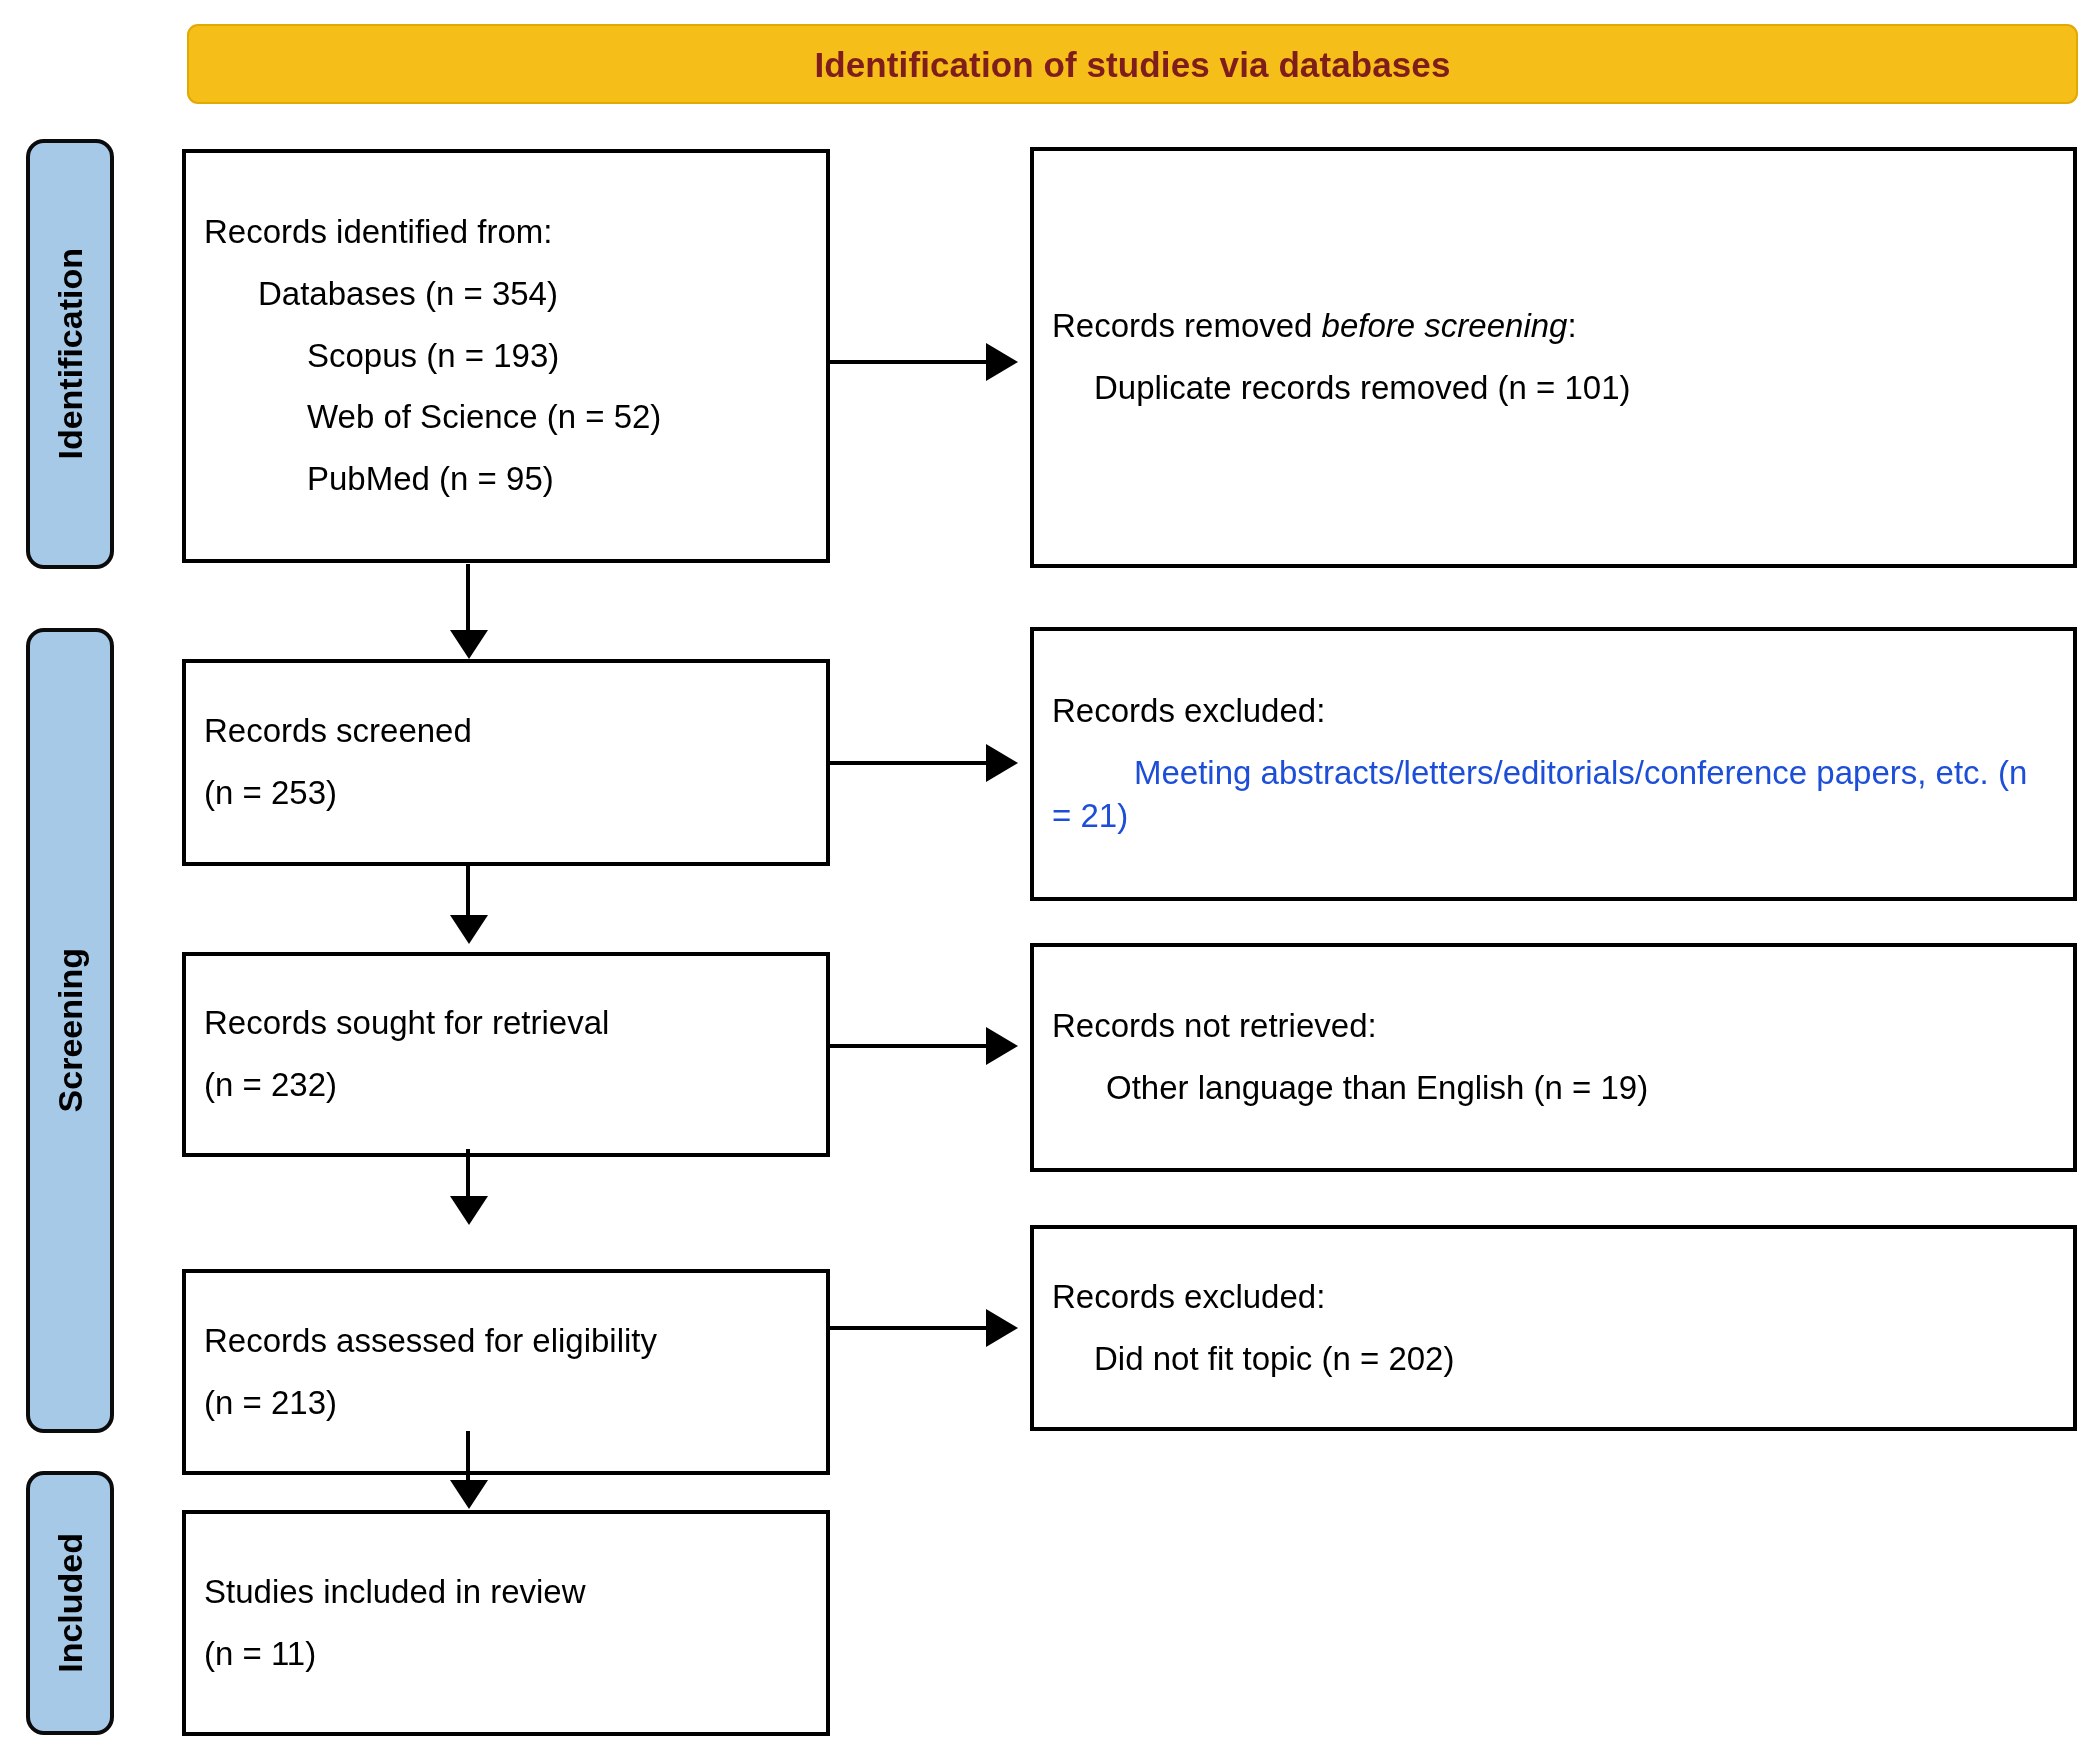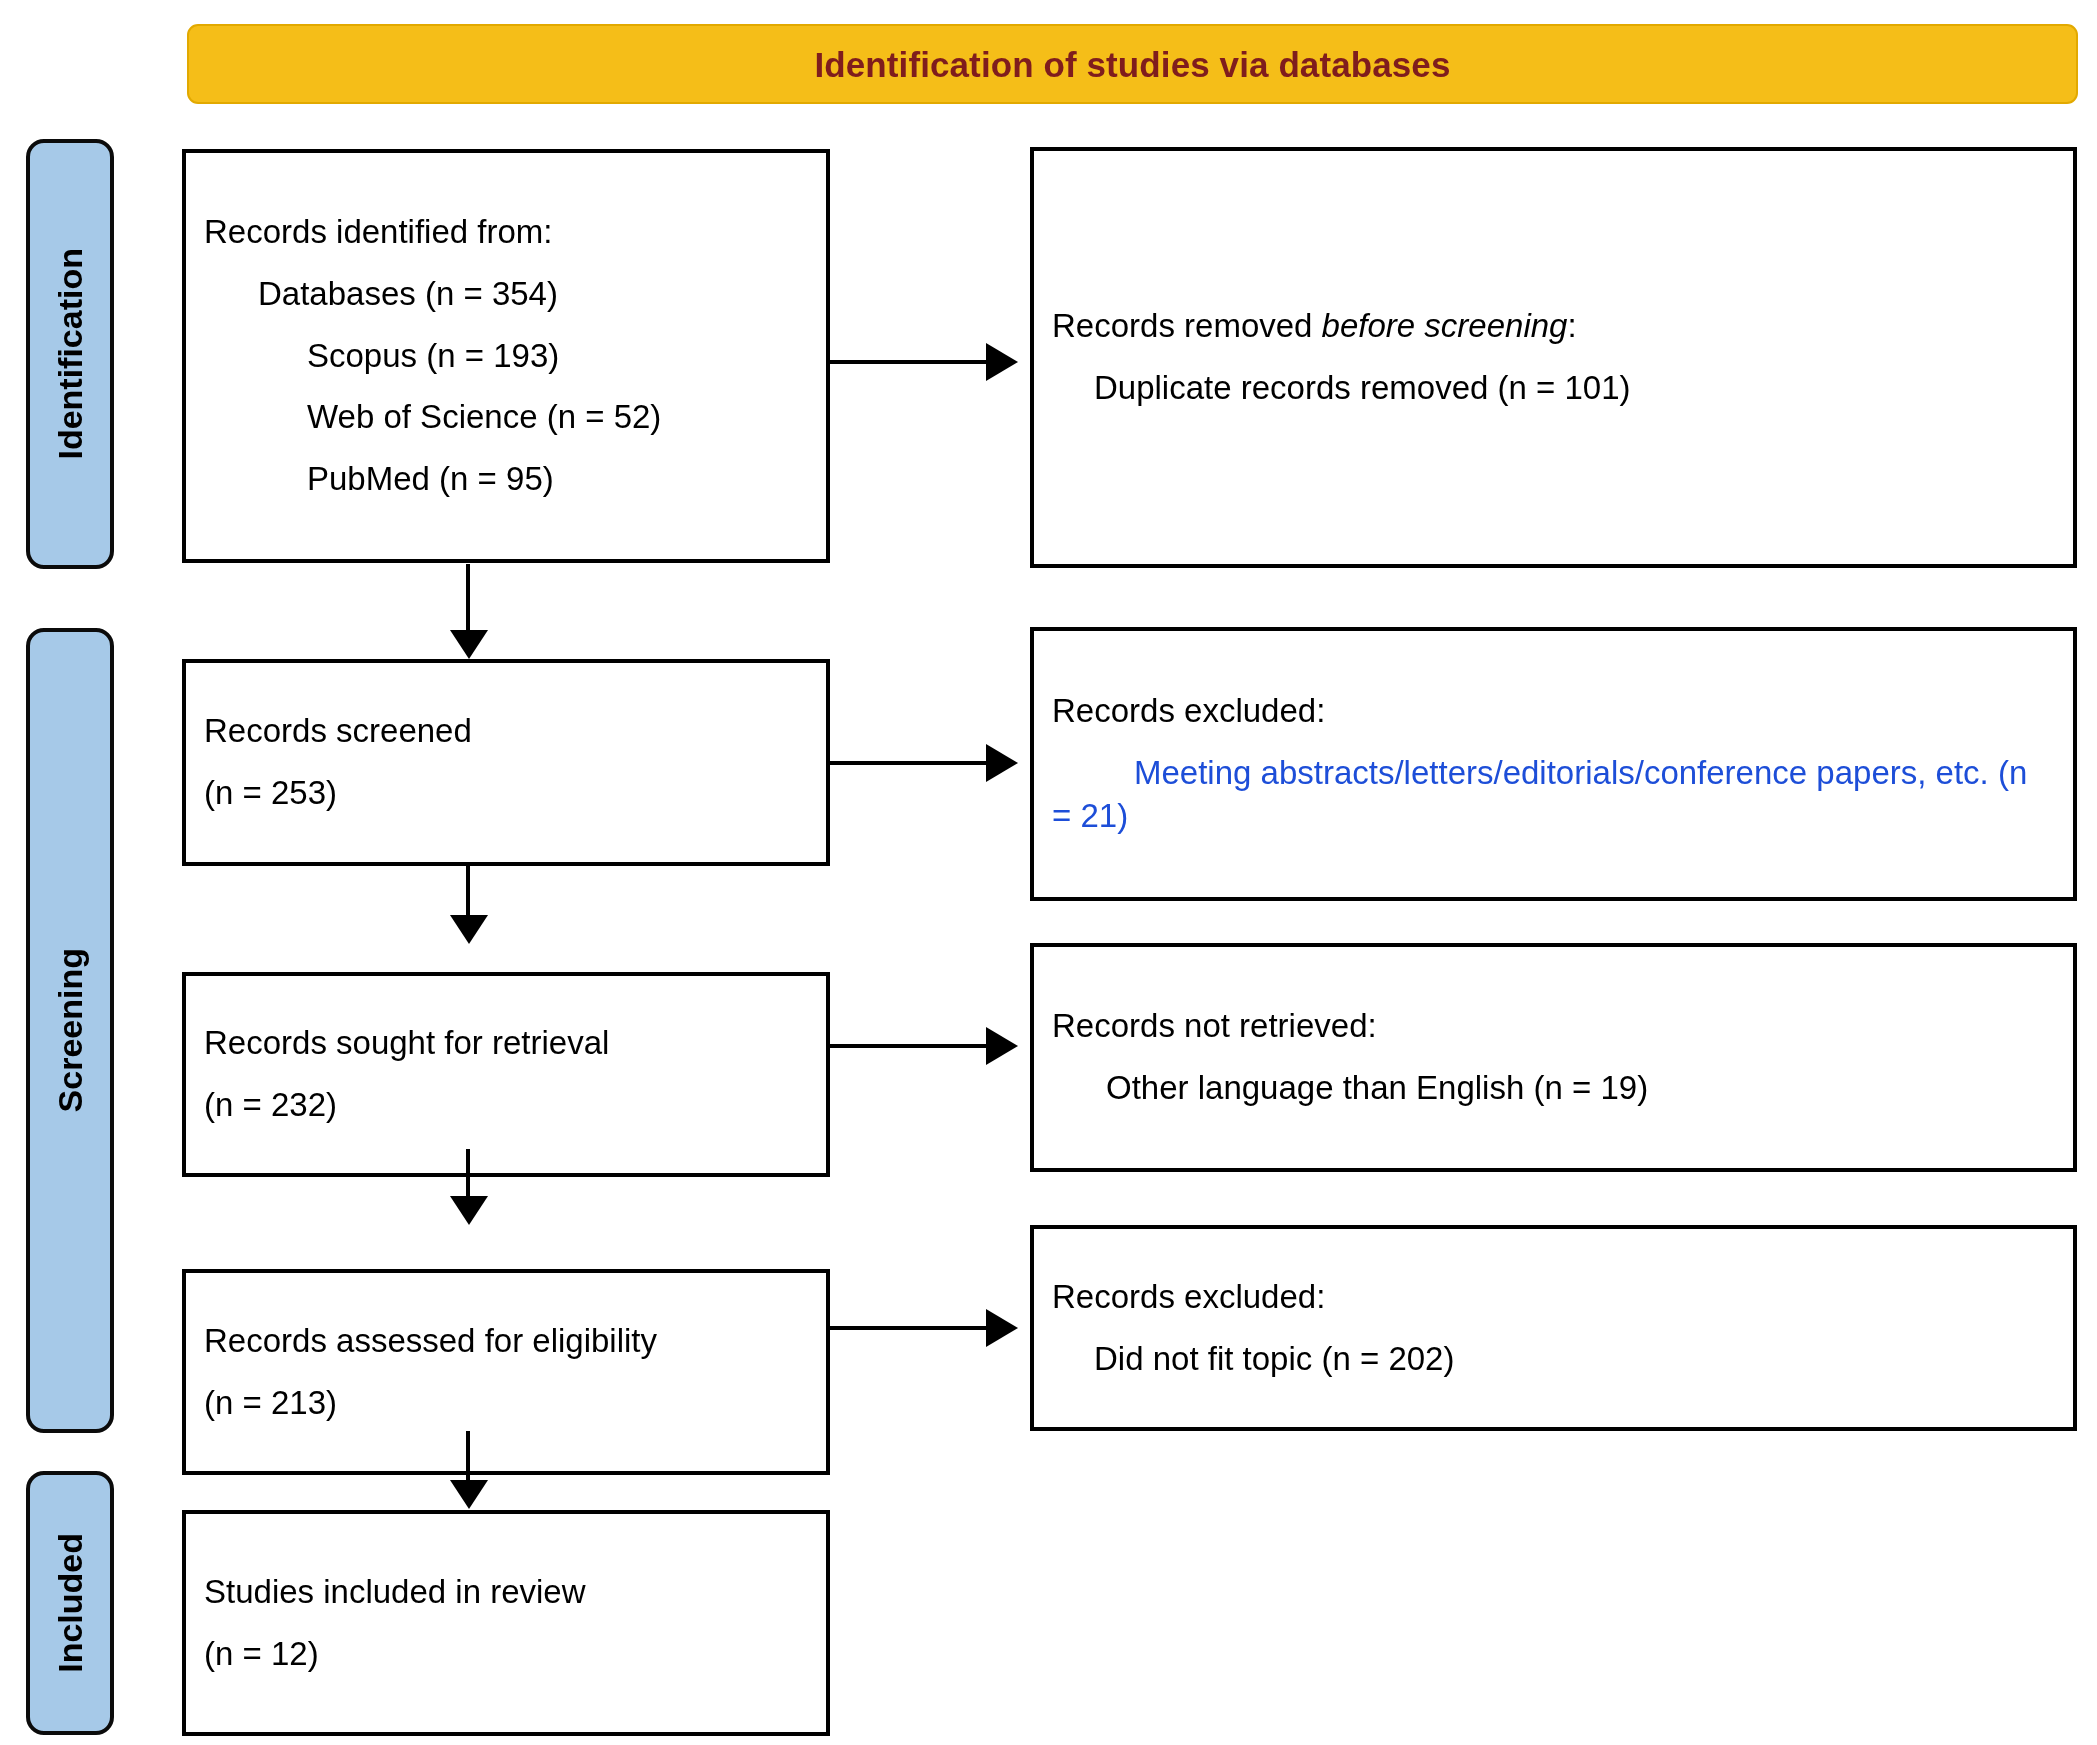--- a/index.html
+++ b/index.html
@@ -88,21 +88,21 @@
     text-indent:82px;
   }
   .ind1{ padding-left:54px; }
   .ind2{ padding-left:103px; }
   .ind-sm{ padding-left:42px; }
   .ital{ font-style:italic; }
 
   
   #box-identified { left:182px;  top:149px;  width:648px;  height:414px; }
   #box-screened   { left:182px;  top:659px;  width:648px;  height:207px; }
-  #box-sought     { left:182px;  top:972px; width:648px;  height:205px; }
+  #box-sought     { left:182px;  top:952px; width:648px;  height:205px; }
   #box-assessed   { left:182px;  top:1225px; width:648px;  height:206px;margin-top:44px; }
   #box-included   { left:182px;  top:1510px; width:648px;  height:226px; }
 
   
   #box-removed    { left:1030px; top:147px;  width:1047px; height:421px; }
   #box-excluded-1 { left:1030px; top:627px;  width:1047px; height:274px; }
   #box-notretr    { left:1030px; top:943px; width:1047px; height:229px; }
   #box-excluded-2 { left:1030px; top:1225px; width:1047px; height:206px; }
 
   
@@ -206,21 +206,21 @@
     <div class="line">(n = 213)</div>
   </div>
 
   <div class="flow-box" id="box-excluded-2">
     <div class="line">Records excluded:</div>
     <div class="line ind-sm">Did not fit topic (n = 202)</div>
   </div>
 
   <div class="flow-box" id="box-included">
     <div class="line">Studies included in review</div>
-    <div class="line">(n = 12)</div>
+    <div class="line">(n = 11)</div>
   </div>
 
   <div class="v-line" id="vl1"></div>
   <div class="v-head" id="vh1"></div>
   <div class="v-line" id="vl2"></div>
   <div class="v-head" id="vh2"></div>
   <div class="v-line" id="vl3"></div>
   <div class="v-head" id="vh3"></div>
   <div class="v-line" id="vl4"></div>
   <div class="v-head" id="vh4"></div>

